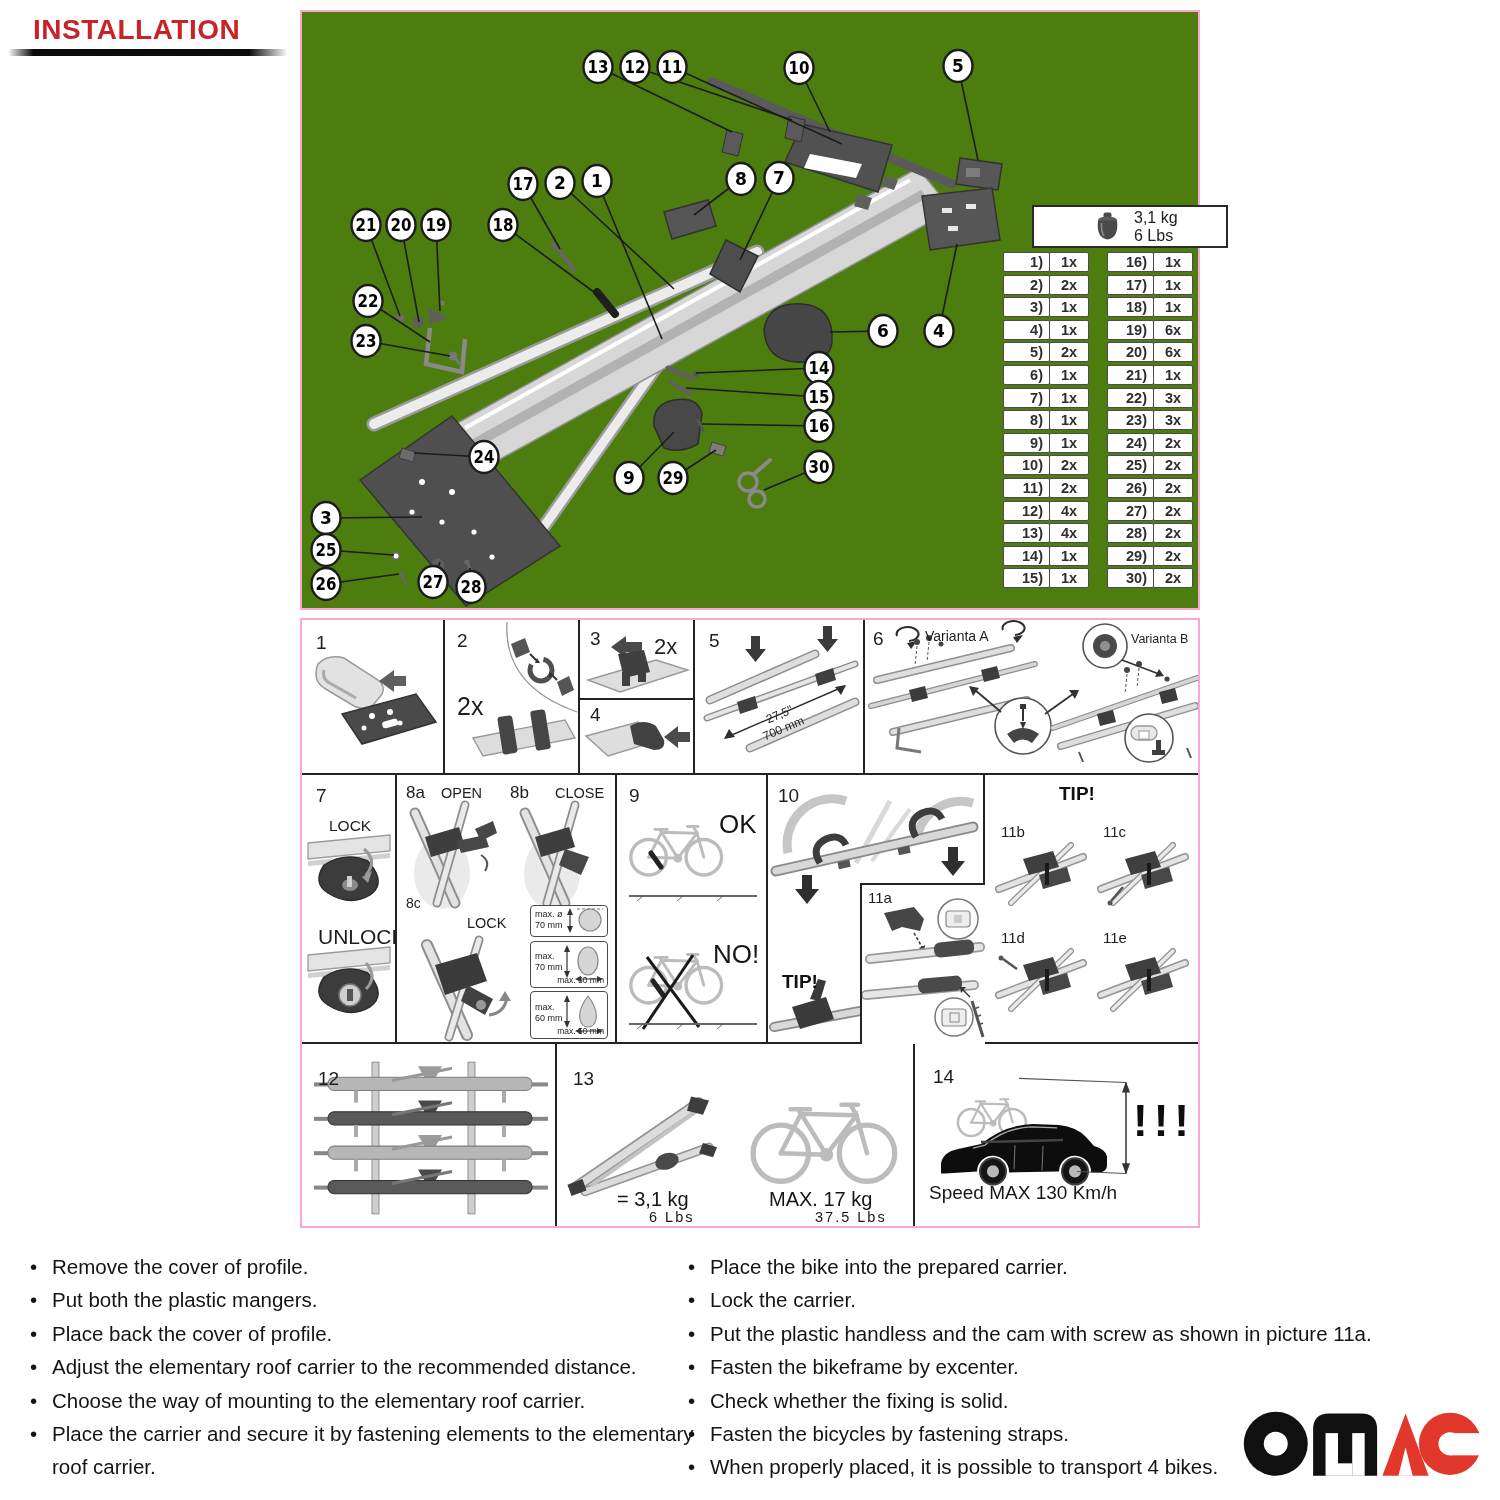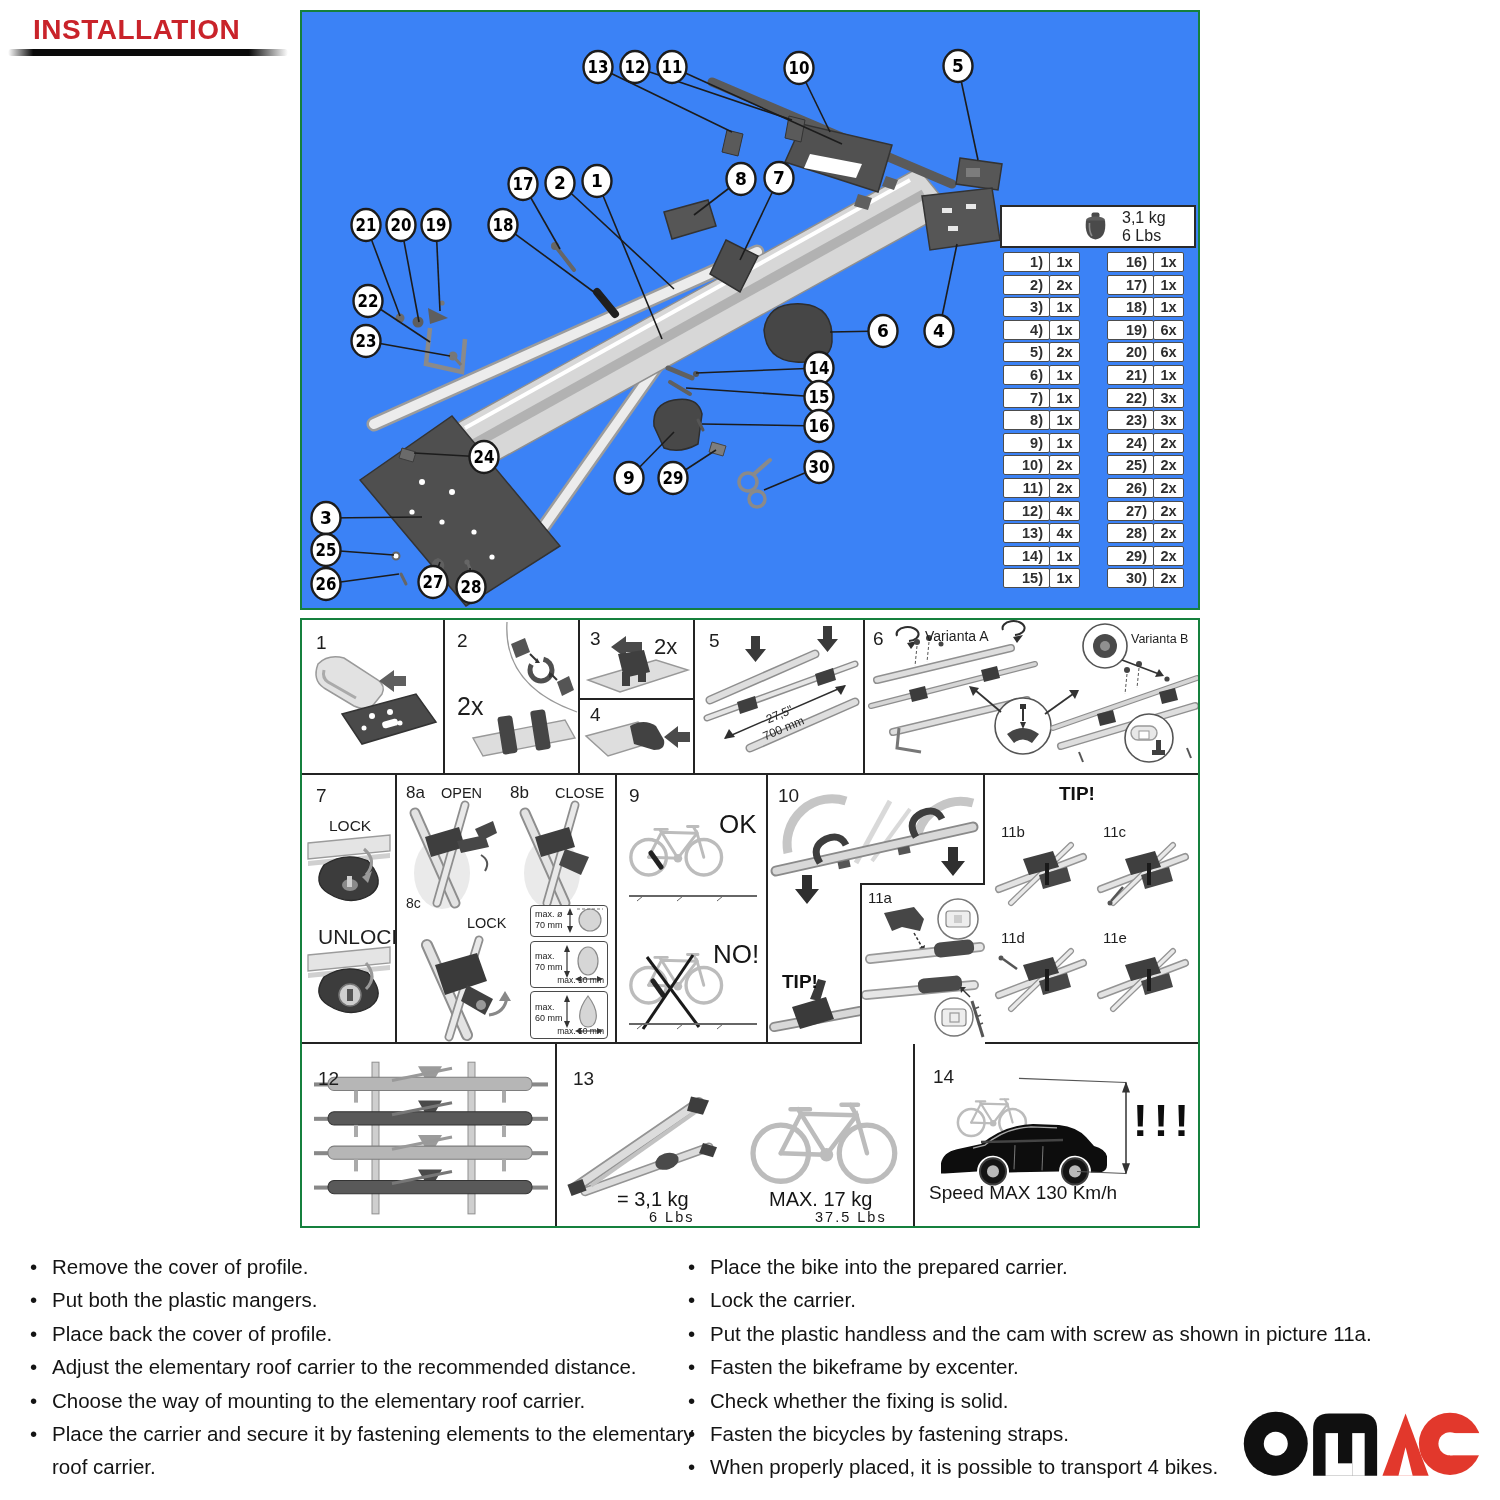--- a/index.html
+++ b/index.html
@@ -5,37 +5,37 @@
   *{margin:0;padding:0;box-sizing:border-box}
   html,body{width:1500px;height:1500px;background:#fff;font-family:"Liberation Sans",sans-serif;color:#1a1a1a;position:relative}
   .sheet{position:absolute;inset:0;background:#fff;overflow:hidden}
 
   
   .title{position:absolute;left:33px;top:14px;font-size:28px;font-weight:bold;color:#c9232a;letter-spacing:.5px}
   .title-rule{position:absolute;left:8px;top:49px;width:280px;height:7px;border-radius:4px;
     background:linear-gradient(90deg,rgba(0,0,0,0),#0a0a0a 9%,#0a0a0a 86%,rgba(0,0,0,0))}
 
   
-  .box{position:absolute;border:2px solid #15803d;background:#3b82f6}
+  .box{position:absolute;border:2px solid #f9a8d4;background:#4d7c0f}
   #diagram-box{left:300px;top:10px;width:900px;height:600px}
   #panels-box{left:300px;top:618px;width:900px;height:610px}
   #diagram-svg{position:absolute;left:0;top:0}
 
   
-  .weight-box{position:absolute;left:698px;top:193px;width:196px;height:43px;border:2px solid #2a2a2a;background:#fff;
-    display:flex;align-items:center;gap:13px;padding-left:80px;z-index:3}
+  .weight-box{position:absolute;left:730px;top:193px;width:196px;height:43px;border:2px solid #2a2a2a;background:#fff;
+    display:flex;align-items:center;gap:13px;padding-left:60px;z-index:3}
   .weight-text{font-size:16px;line-height:18px;color:#222}
   .parts-col{position:absolute;top:240px;width:92px;z-index:3}
   #parts-left{left:701px}
   #parts-right{left:805px}
   .part-row{display:flex;margin-bottom:2.6px;height:20px}
   .part-cell{border:1.6px solid #4c4c4c;border-radius:2px;background:#fff;display:flex;align-items:center;
     font-weight:bold;font-size:14.5px;color:#2e2e2e}
   .part-cell.num{width:47px;justify-content:flex-end;padding-right:6px;margin-right:-1px}
-  .part-cell.qty{width:31px;justify-content:center}
+  .part-cell.qty{width:40px;justify-content:center}
 
   
   .panel{position:absolute;background:#fff;overflow:hidden}
   .panel svg.art{position:absolute;left:0;top:0;width:100%;height:100%}
   .br{border-right:2px solid #232323}
   .bb{border-bottom:2px solid #232323}
   .pnum{position:absolute;font-size:19px;color:#1e1e1e;z-index:2}
   .sub{position:absolute;font-size:15px;color:#1e1e1e;z-index:2}
   .big2x{position:absolute;font-size:25px;color:#1e1e1e;z-index:2}
   .tip{position:absolute;font-size:19px;font-weight:bold;color:#111;z-index:2}

